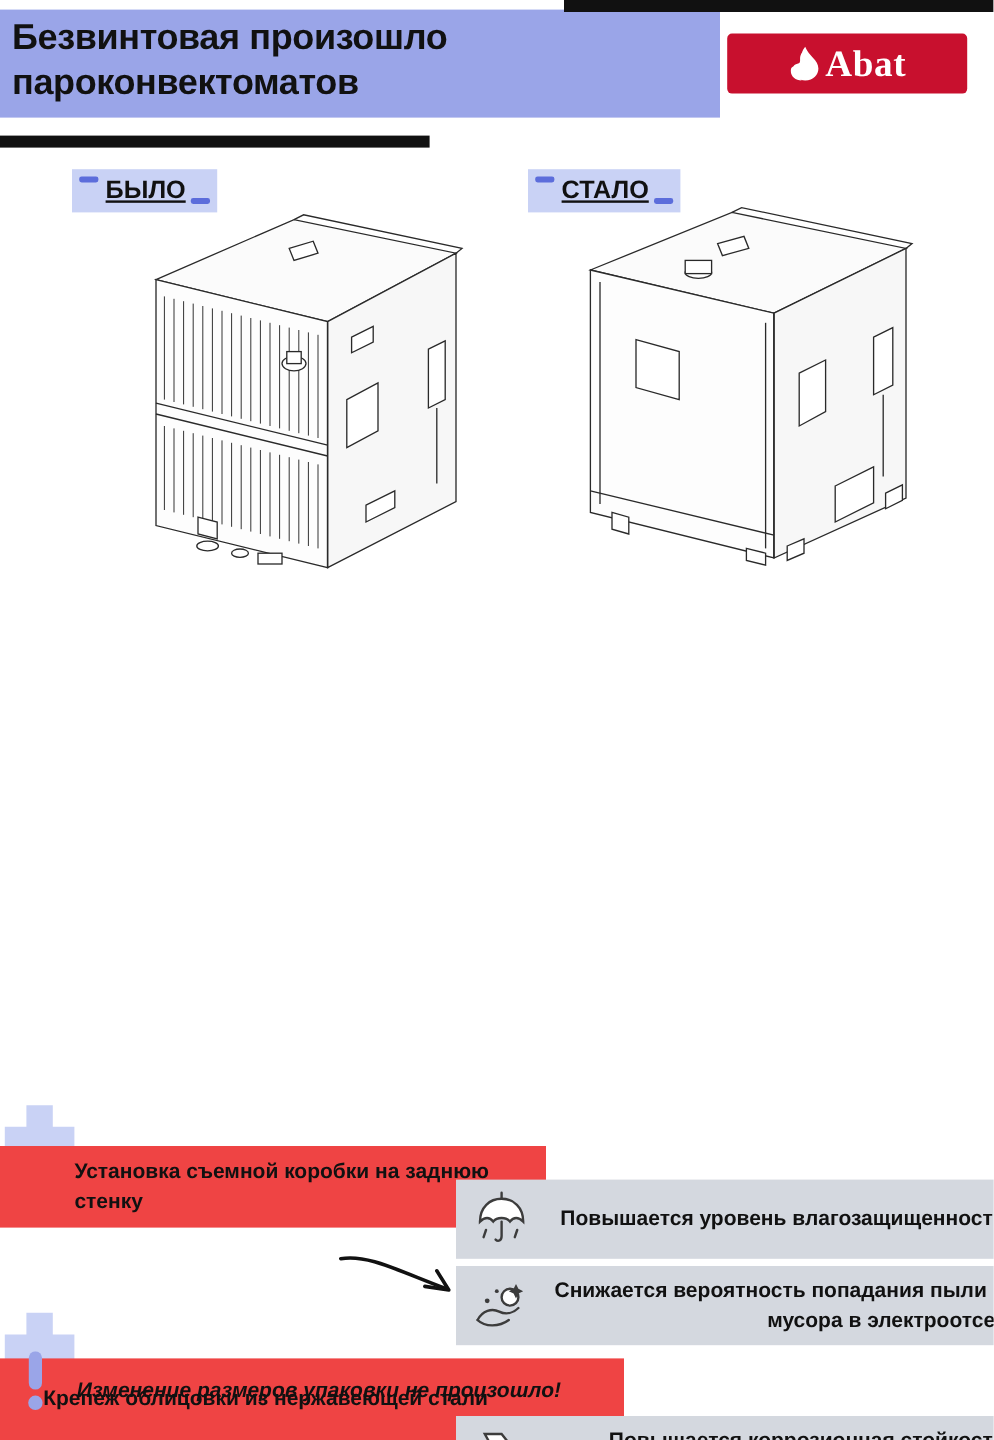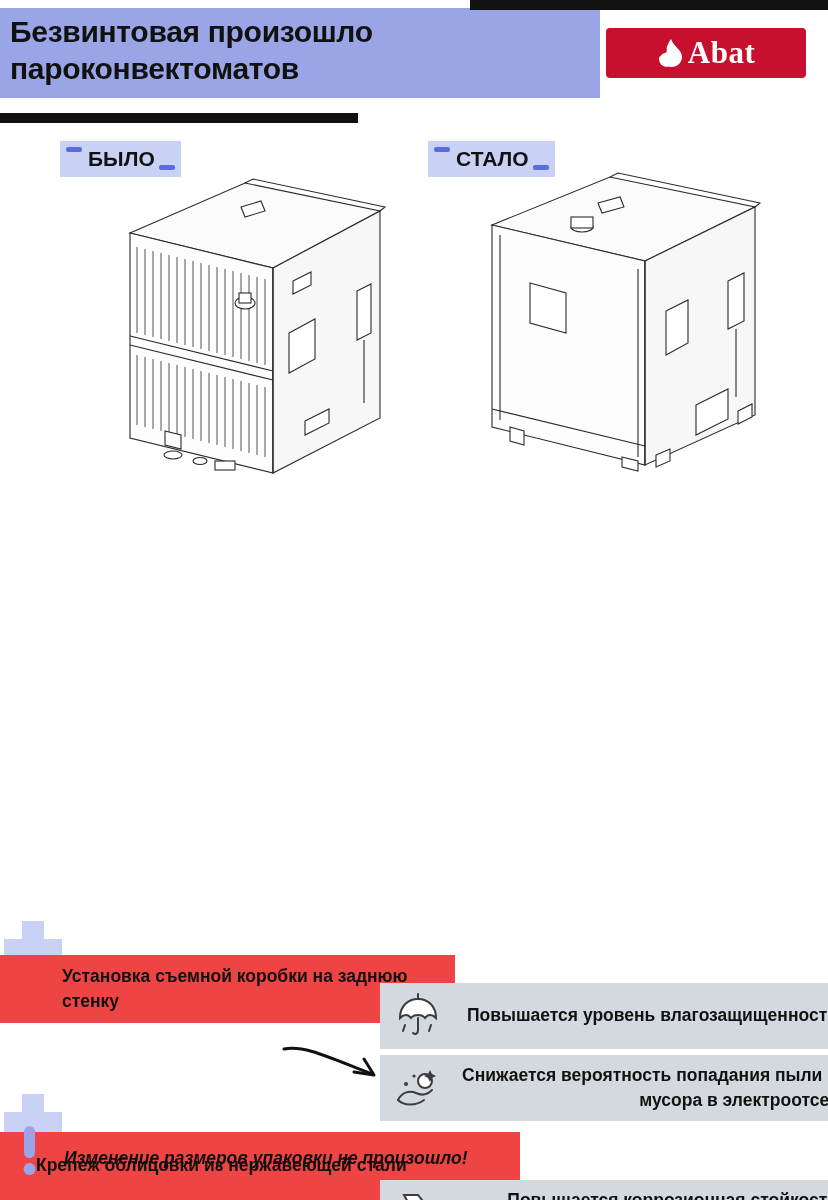--- a/index.html
+++ b/index.html
@@ -76,23 +76,24 @@
   .badge {
     position:absolute;
     height: 36px;
     display:flex;
     align-items:center;
     padding: 0 26px 0 28px;
     font-size: 21px;
     font-weight: bold;
     color:#111;
     background: linear-gradient(90deg, #c9d2f5 0%, #c9d2f5 100%);
+    text-decoration: underline;
   }
   .badge.b1 { left: 60px; top: 16px; }
-  .badge.b2 { left: 428px; top: 16px; }
+  .badge.b2 { left: 440px; top: 16px; }
   .badge .dash-l, .badge .dash-r {
     position:absolute;
     width: 16px; height: 5px;
     background:#5c6ddb;
     border-radius: 2px;
   }
   .badge .dash-l { left: 6px; top: 6px; }
   .badge .dash-r { right: 6px; bottom: 7px; }
 
   .oven { position:absolute; }

